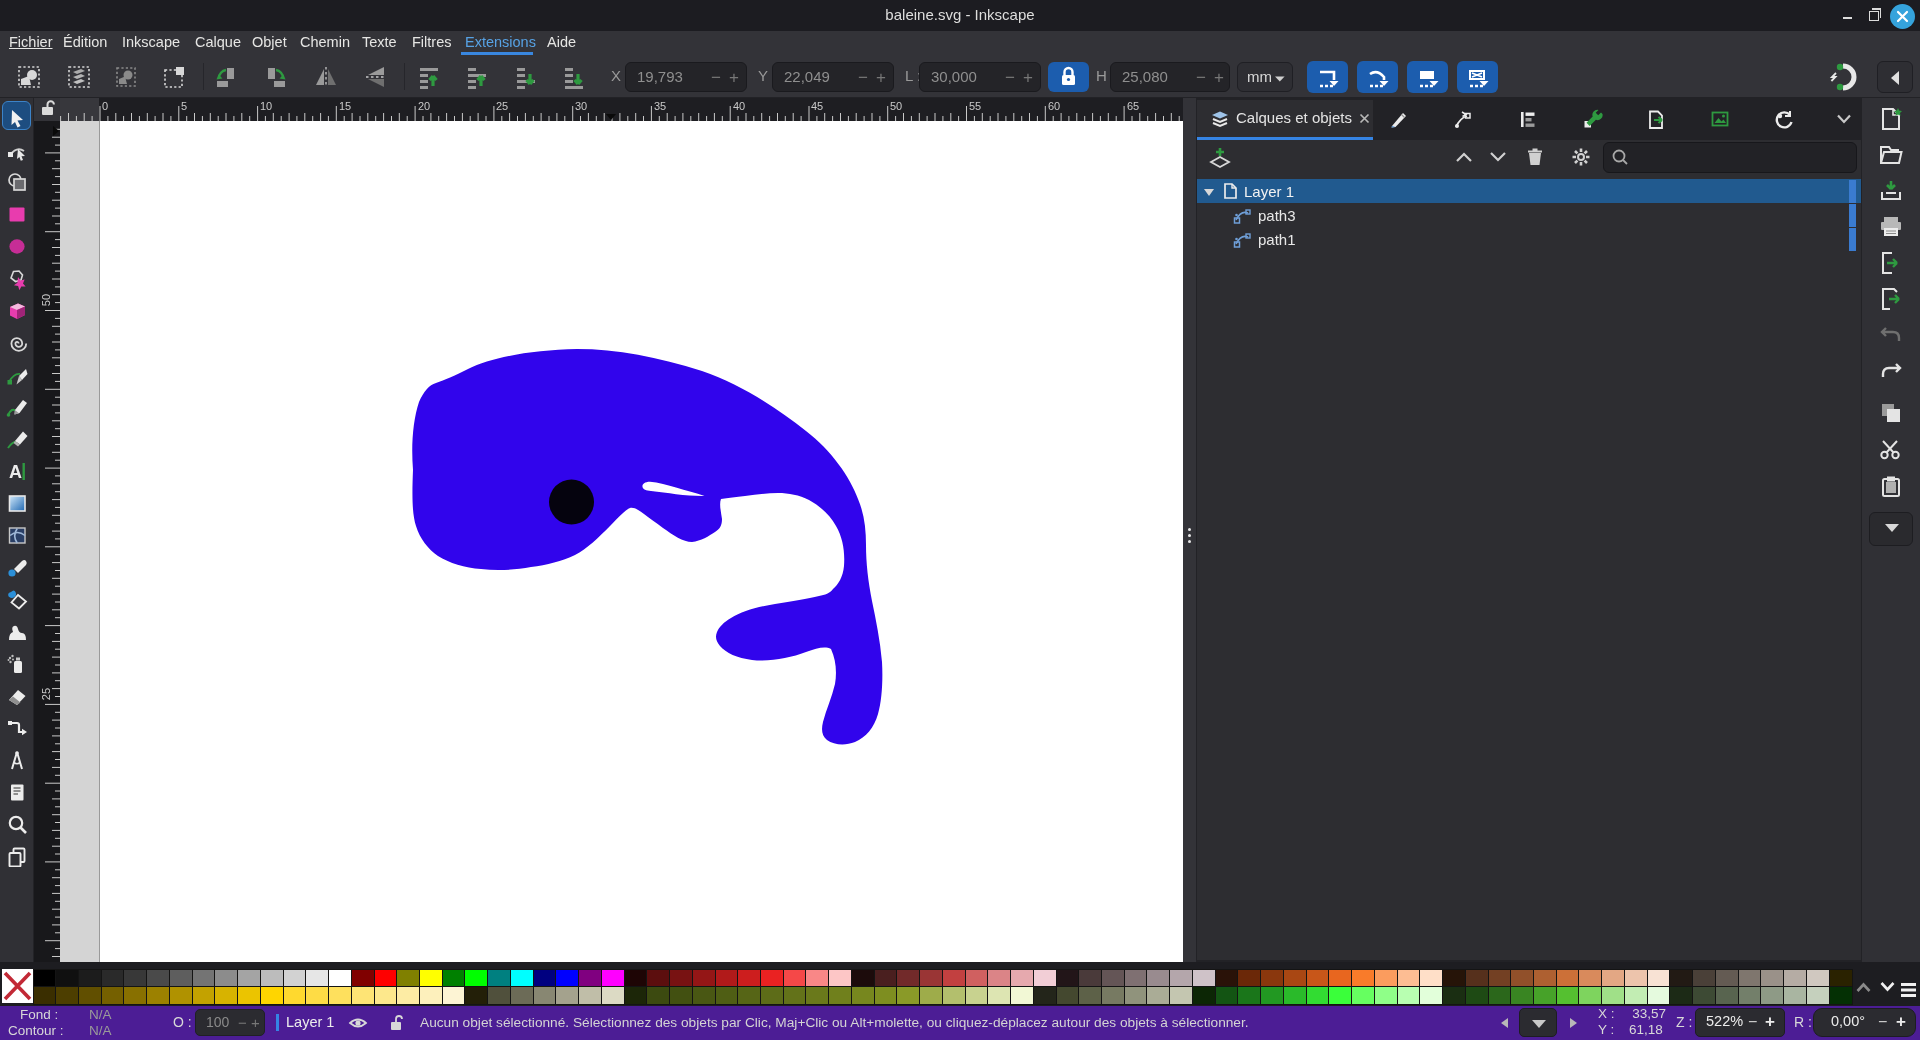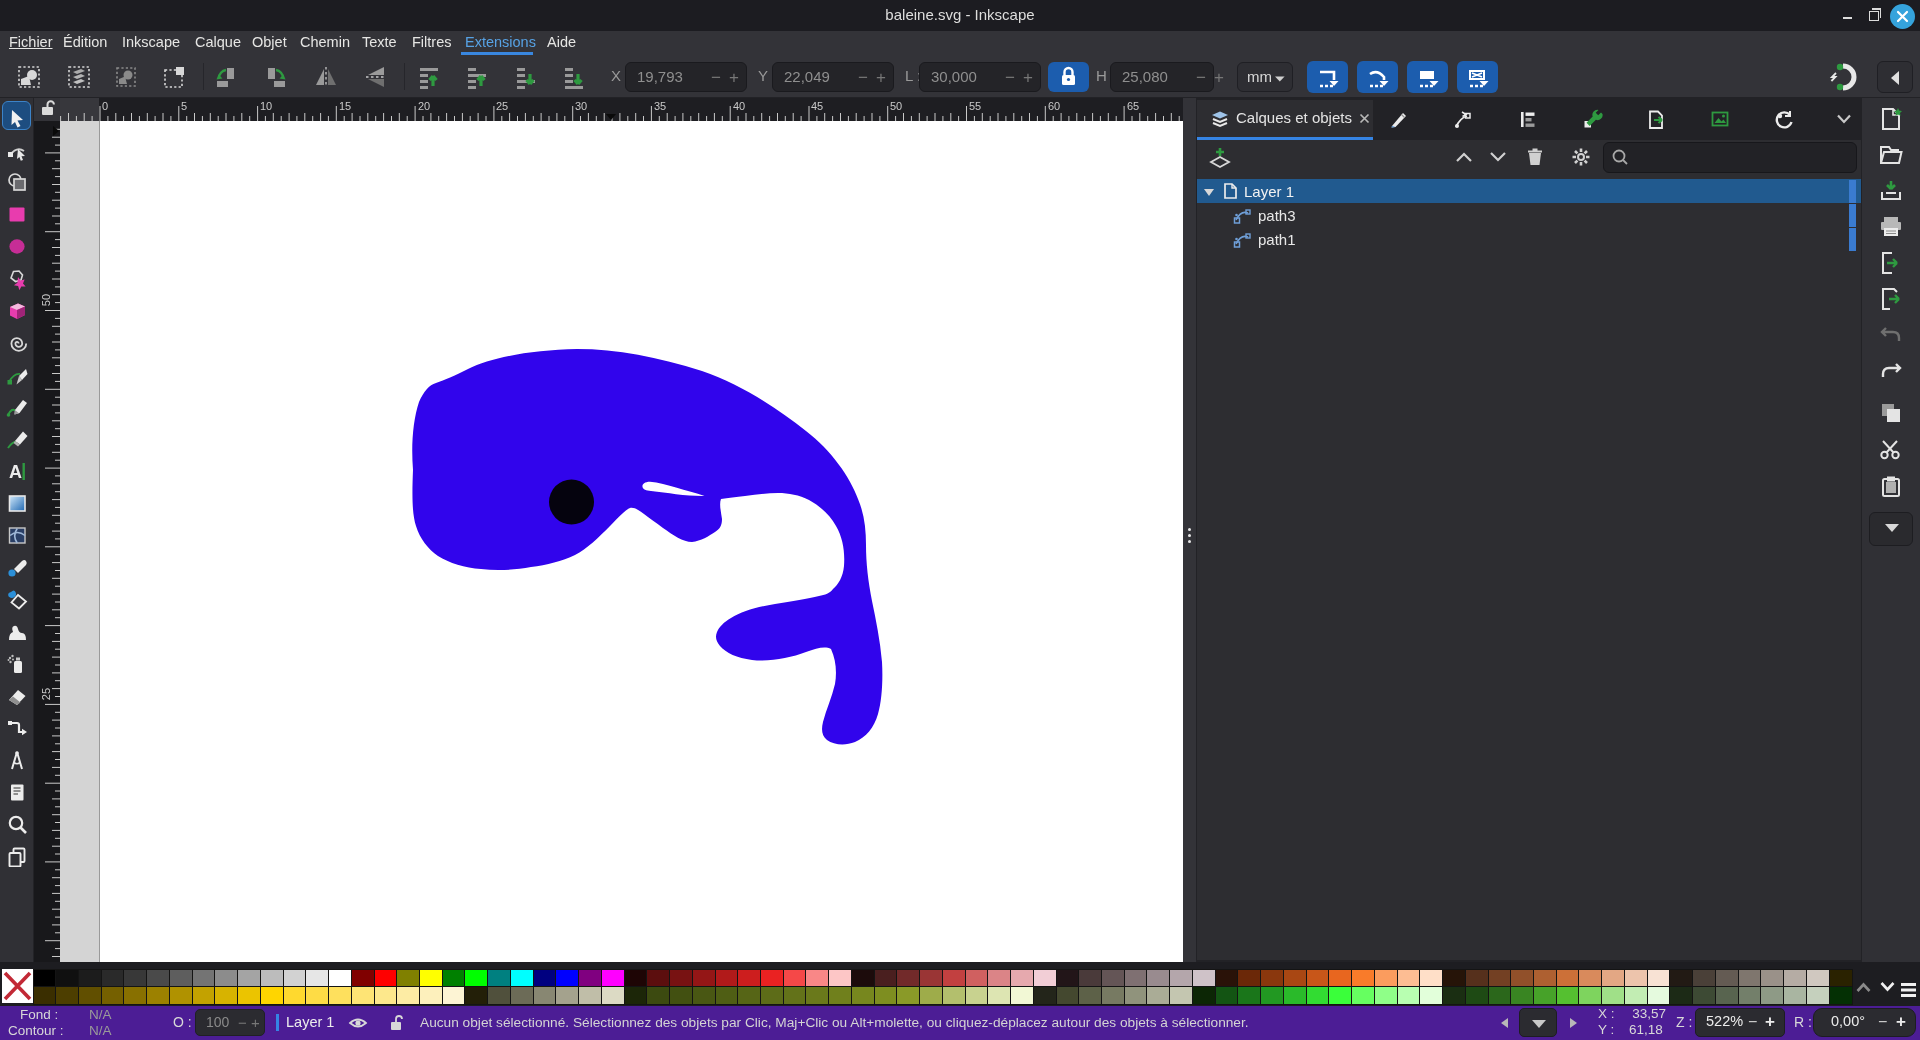--- a/index.html
+++ b/index.html
@@ -149,21 +149,21 @@
         <div class="abs" style="left:103px;top:5px;font-size:17px;color:#777;">+</div>
       </div>
 <div class="abs" style="left:1048px;top:7px;width:41px;height:30px;background:#1c5dae;border-radius:6px;">
         <svg width="41" height="30">
           <rect x="14" y="13" width="13" height="10" rx="1.5" fill="#fff"></rect>
           <path d="M16.5 13 V10 a4 4 0 0 1 8 0 V13" stroke="#fff" stroke-width="2.4" fill="none"></path>
           <circle cx="20.5" cy="17.5" r="1.6" fill="#1c5dae"></circle>
         </svg>
       </div>
 <div class="abs" style="left:1096px;top:12px;font-size:15px;color:#9a9a9a;">H :</div>
-<div class="abs" style="left:1110px;top:7px;width:104px;height:30px;background:#242428;border:1px solid #1a1a1e;border-radius:6px;">
+<div class="abs" style="left:1110px;top:7px;width:120px;height:30px;background:#242428;border:1px solid #1a1a1e;border-radius:6px;">
         <div class="abs" style="left:11px;top:5px;font-size:15px;color:#8f8f8f;">25,080</div>
         <div class="abs" style="left:85px;top:5px;font-size:17px;color:#777;">−</div>
         <div class="abs" style="left:103px;top:5px;font-size:17px;color:#777;">+</div>
       </div>
 <div class="abs" style="left:1237px;top:7px;width:56px;height:30px;background:#2e2e33;border:1px solid #1f1f24;border-radius:6px;">
         <div class="abs" style="left:9px;top:5px;font-size:15px;color:#d8d8d8;">mm</div>
         <svg class="abs" style="left:36px;top:12px;" width="12" height="8">
           <path d="M1 1.5 L5.8 6.5 L10.6 1.5 Z" fill="#d0d0d0"></path>
         </svg>
       </div>

